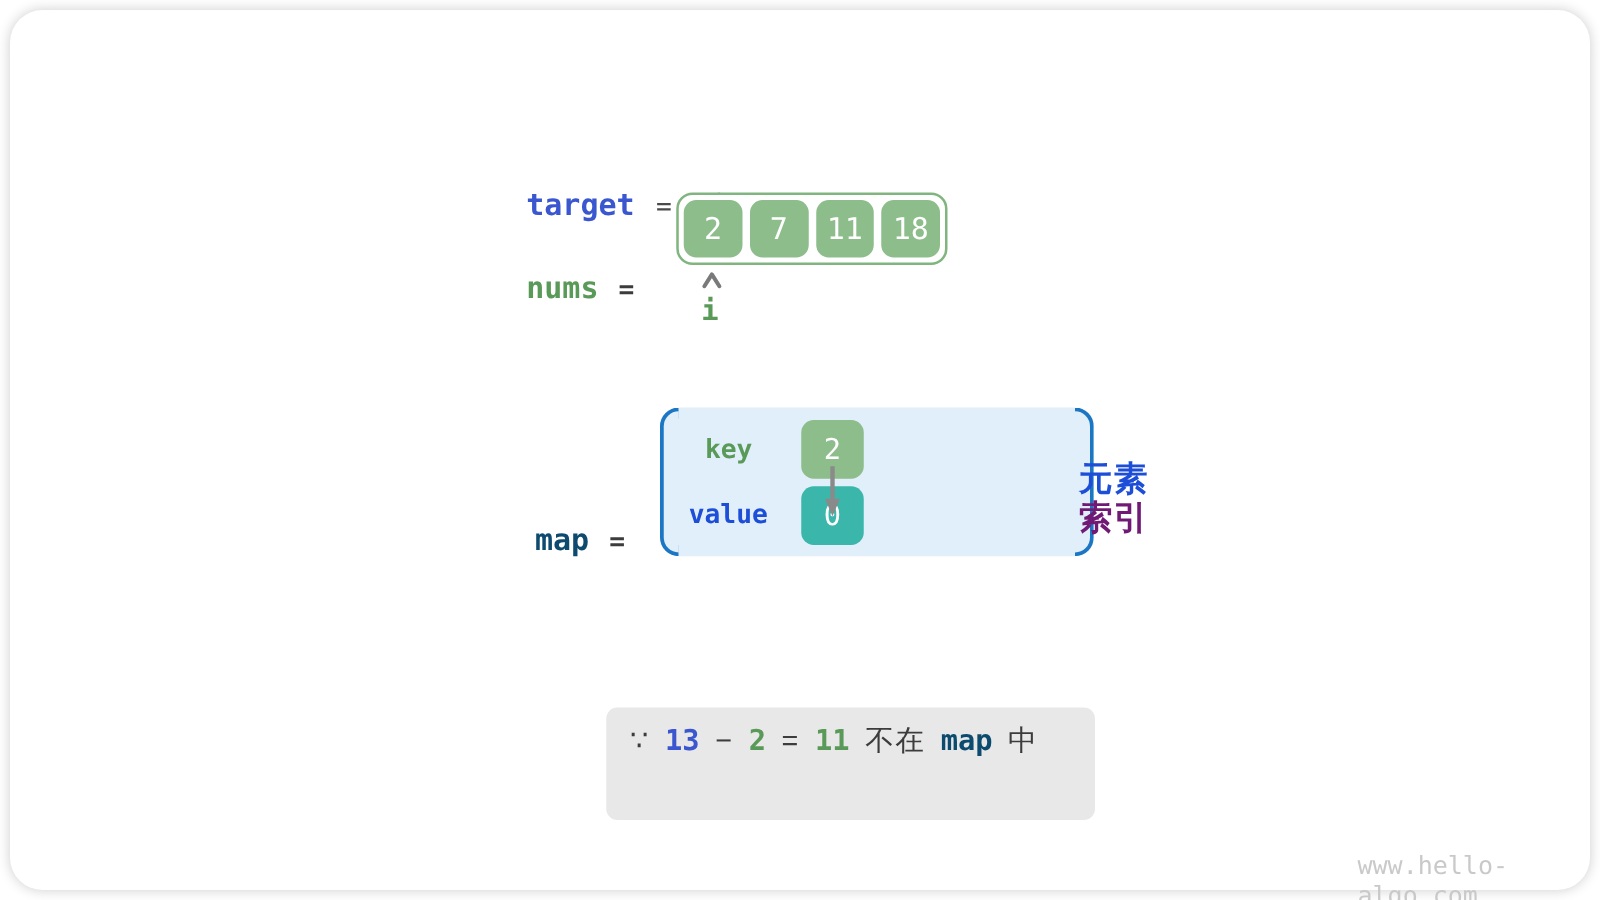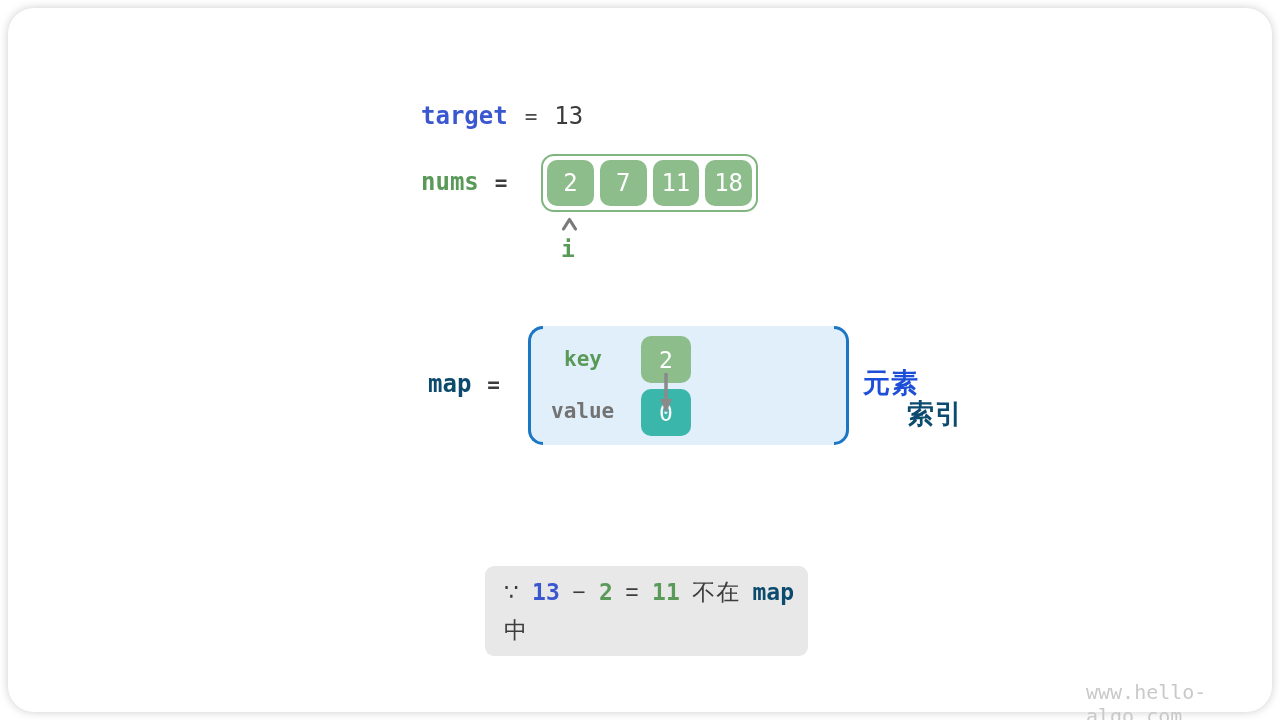--- a/index.html
+++ b/index.html
@@ -7,21 +7,21 @@
   body { font-family: "Liberation Sans", sans-serif; color: #3c3c3c; }
 
   .canvas { position: relative; width: 1280px; height: 720px; }
   .card {
     position: absolute; left: 8px; top: 8px; right: 8px; bottom: 8px;
     background: #ffffff; border-radius: 26px;
     box-shadow: 0 0 10px rgba(0,0,0,0.20);
   }
 
   .mono { font-family: "DejaVu Sans Mono", monospace; }
-  .bold { font-weight: 700; }
+  .bold { font-weight: 700; margin-top: 48px; }
   .royal { color: #3b57cf; }
   .azure { color: #0c4a6e; }
   .green { color: #5a9a59; }
 
   
   .target-row {
     position: absolute; left: 413px; top: 94px;
     display: flex; align-items: baseline; gap: 17px;
     font-size: 24px;
   }
@@ -60,58 +60,58 @@
 
   
   .map-row {
     position: absolute; left: 420px; top: 362px;
     display: flex; align-items: baseline; gap: 16px;
     font-size: 24px;
   }
 
   .map-box {
     position: absolute; left: 520px; top: 318px;
-    width: 321px; height: 119px;
+    width: 347px; height: 119px;
     background: #e1effa; border-radius: 16px; text-align: center;
   }
   .bracket { position: absolute; top: 0; bottom: 0; width: 15px; border: 3px solid #1b76c4; }
   .bracket-left  { left: 0;  border-right: none; border-radius: 17px 0 0 17px; }
   .bracket-right { right: 0; border-left: none;  border-radius: 0 17px 17px 0; }
 
   .kv-label {
     position: absolute;
     font-family: "DejaVu Sans Mono", monospace; font-weight: 700; font-size: 21px;
   }
   .key-label   { left: 36px; top: 21px; color: #5a9a59; }
-  .value-label { left: 23px; top: 73px; color: #737373; }
+  .value-label { left: 23px; top: 73px; color: #1d4ed8; }
 
   .kv-cell {
     position: absolute; left: 113px; width: 50px; height: 47px;
     border-radius: 10px; color: #ffffff;
     font-family: "DejaVu Sans Mono", monospace; font-size: 23px;
     display: flex; align-items: center; justify-content: center;
   }
   .key-cell   { top: 10px; background: #8cbd8b; }
   .value-cell { top: 63px; background: #3bb6ab; }
   .map-arrow { position: absolute; left: 130px; top: 46px; z-index: 2; }
 
   .side-label { position: absolute; left: 855px; font-size: 27px; font-weight: 700; letter-spacing: 1px; }
   .side-top    { top: 357px; color: #1d4ed8; }
-  .side-bottom { top: 388px; color: #0c4a6e; margin-left: 44px; }
+  .side-bottom { top: 388px; color: #701a75; }
 
   
   .caption {
     position: absolute; left: 490px; top: 512px;
     font-size: 24px; color: #3c3c3c; letter-spacing: 1px;
   }
   .caption .code { font-family: "DejaVu Sans Mono", monospace; font-weight: 700; font-size: 23px; color: #5a9a59; margin: 0 7px; }
 
   .reason-box {
     position: absolute; left: 477px; top: 558px;
-    width: 323px; height: 90px;
+    width: 391px; height: 90px;
     background: #e8e8e8; border-radius: 9px;
     padding: 7px 0 0 19px;
     font-size: 23px; color: #3c3c3c; line-height: 38px; letter-spacing: 1px;
   }
   .reason-box .tok { font-family: "DejaVu Sans Mono", monospace; font-weight: 700; font-size: 23px; margin: 0 5px; letter-spacing: 0; }
 
   .watermark {
     position: absolute; left: 1078px; top: 672px;
     font-family: "DejaVu Sans Mono", monospace; font-size: 20px; color: #c9c9c9;
   }

